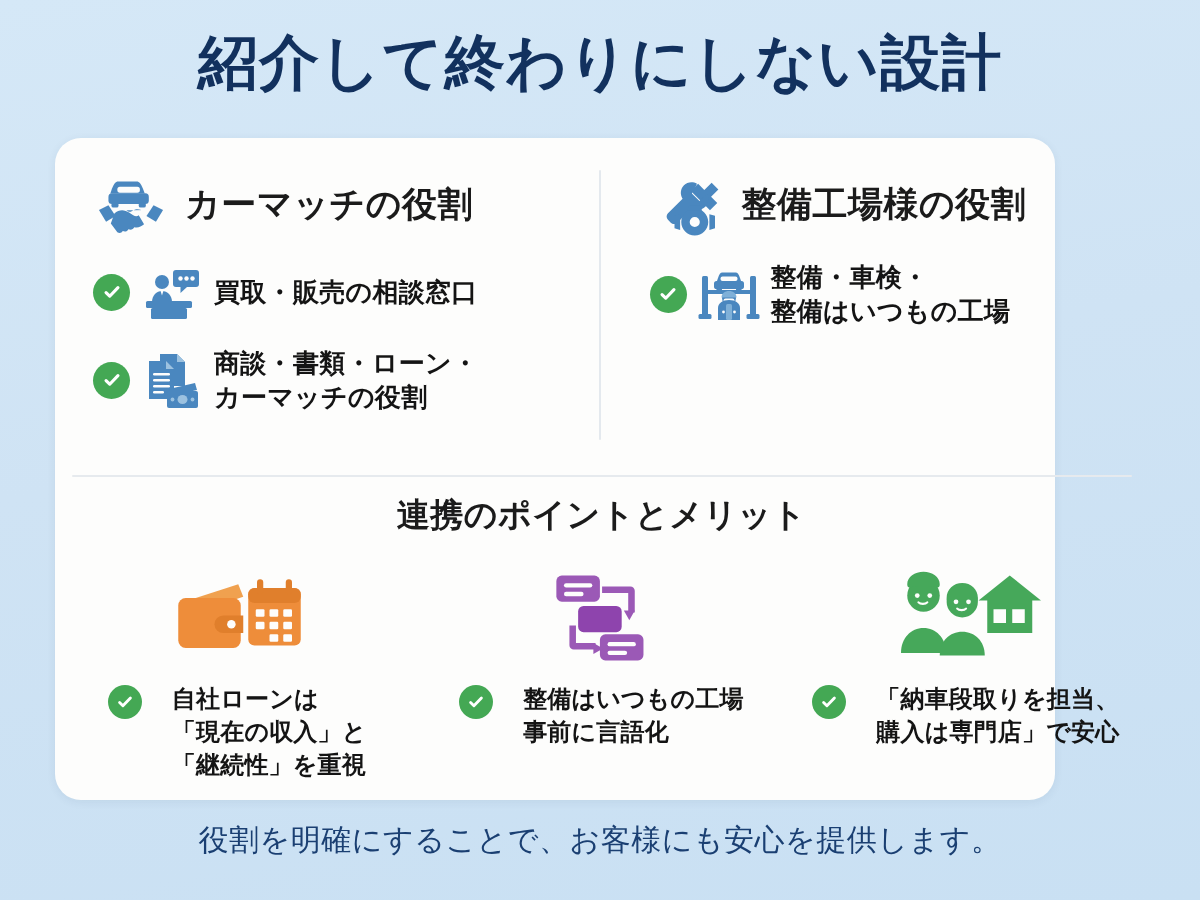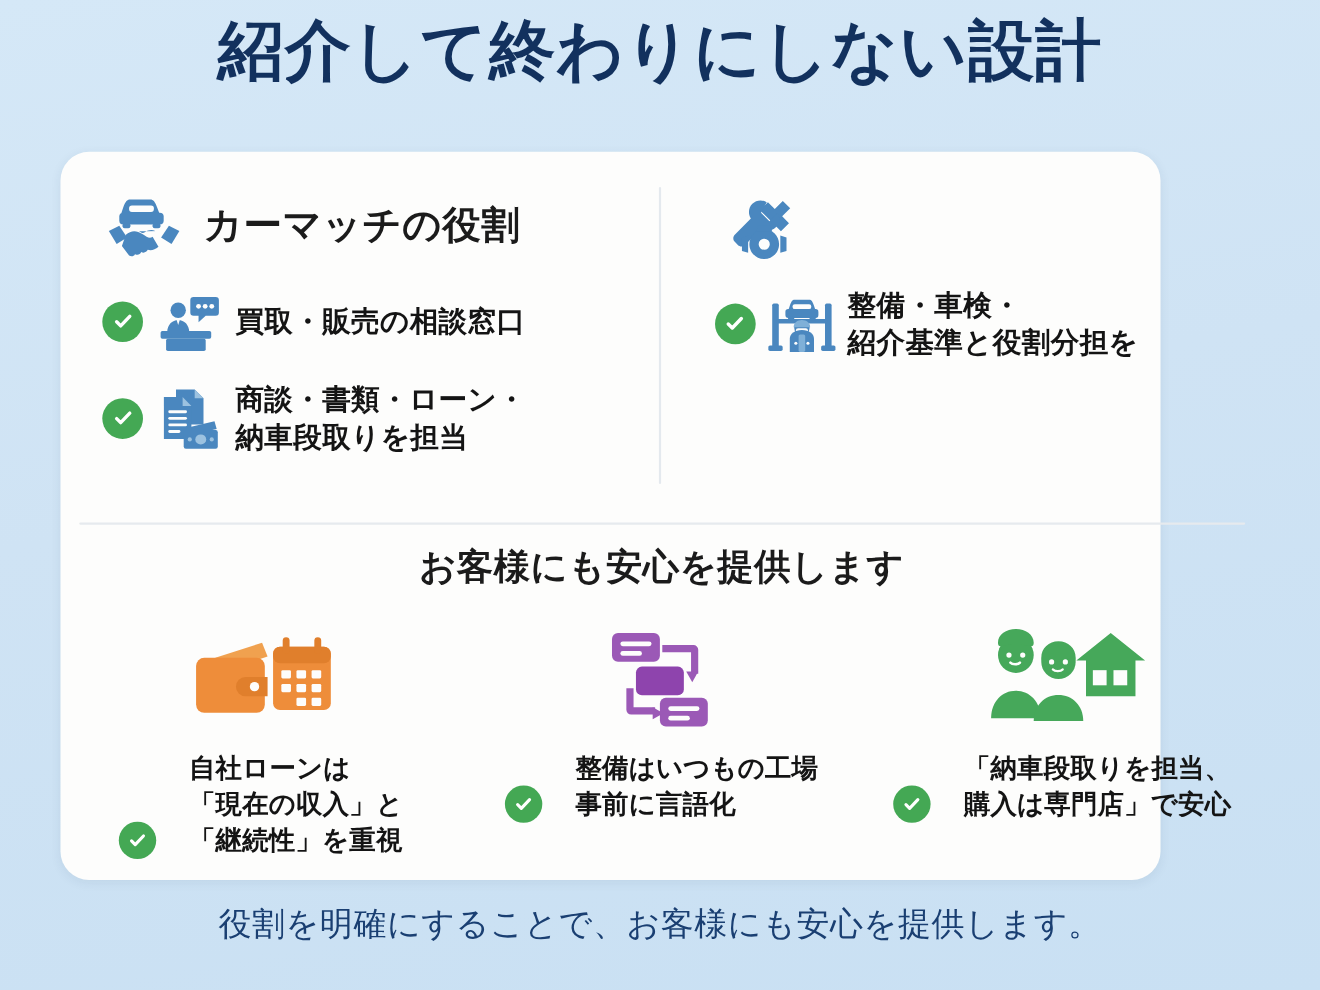--- a/index.html
+++ b/index.html
@@ -18,21 +18,21 @@
   .slide {
     position: relative;
     width: 1200px;
     height: 900px;
     box-sizing: border-box;
   }
 
   
   .title {
     position: absolute;
-    top: 13px;
+    top: 30px;
     left: 0;
     width: 1200px;
     text-align: center;
     font-size: 60px;
     font-weight: 700;
     letter-spacing: 1px;
     color: #12315e;
     line-height: 1.1;
   }
 
@@ -171,21 +171,21 @@
     padding: 0 12px;
   }
   .benefit .art {
     height: 100px;
     display: flex;
     align-items: center;
     justify-content: center;
   }
   .benefit-line {
     display: flex;
-    align-items: flex-end;
+    align-items: flex-start;
     gap: 30px;
     margin-top: 14px;
   }
   .benefit-line .benefit-text {
     font-size: 24px;
     font-weight: 700;
     color: #141414;
     line-height: 1.38;
     letter-spacing: 0.2px;
     white-space: pre-line;
@@ -287,39 +287,40 @@
                   </g>
                   <path d="M29 41l26-6 2 7-26 6z"></path>
                   <rect x="27" y="43" width="31" height="17" rx="2"></rect>
                   <ellipse cx="42.5" cy="51.5" rx="5" ry="4.6" fill="#9cc2e0"></ellipse>
                   <circle cx="32.5" cy="51.5" r="1.9" fill="#9cc2e0"></circle>
                   <circle cx="52.5" cy="51.5" r="1.9" fill="#9cc2e0"></circle>
                 </g>
               </svg>
             </span>
             <span class="bullet-text">商談・書類・ローン・
-納車段取りを担当</span>
+カーマッチの役割</span>
           </li>
 
         </ul>
       </div>
 
       <div class="role-col right">
 
         <div class="role-head">
           <span class="icon-box icon-72">
             <svg viewBox="0 0 64 64" width="72" height="72" aria-hidden="true">
               <g fill="#4a87bf">
                 <path d="M34.5 20.5l6.5-6.5 5.5 5.5 6.5-6.5 6 6-6.5 6.5 5.5 5.5-6.5 6.5-11-11z"></path>
                 <path d="M40 14c-4-2.2-8.6-1.6-11.6 1.4-3.2 3.2-3.6 8-1.2 11.9l-13 13c-1.6 1.6-1.6 4.2 0 5.8l2.5 2.5c1.6 1.6 4.2 1.6 5.8 0l13-13c3.9 2.4 8.7 2 11.9-1.2 3-3 3.6-7.6 1.4-11.6l-6.6 6.6-6.8-6.8z"></path>
                 <path d="M38 36c-6.6 0-12 5.4-12 12s5.4 12 12 12 12-5.4 12-12-5.4-12-12-12zm0 7.5a4.5 4.5 0 110 9 4.5 4.5 0 010-9z"></path>
                 <path d="M33 33h10l1.5 5h-13zM33 58h10l1.5 -5h-13zM25 41v14l-5-1.5v-11zM51 41v14l5-1.5v-11z"></path>
               </g>
             </svg>
           </span>
+          <span class="role-title">整備工場様の役割</span>
         </div>
 
         <ul class="bullet-list">
           <li class="bullet">
             <span class="check">
               <svg viewBox="0 0 24 24" width="22" height="22" aria-hidden="true">
                 <path d="M5.5 12.6l4 4 9-9.4" fill="none" stroke="#ffffff" stroke-width="3.4" stroke-linecap="round" stroke-linejoin="round"></path>
               </svg>
             </span>
             <span class="icon-box icon-62">
@@ -339,29 +340,29 @@
                   <path d="M24.5 35.5c0-4 3.3-6.5 7.5-6.5s7.5 2.5 7.5 6.5z" fill="#7fb0d8"></path>
                   <rect x="26.5" y="36.5" width="11" height="4.5" rx="2" fill="#fdfdfc"></rect>
                   <path d="M21 46c0-4.5 4.5-8 11-8s11 3.5 11 8v12H21z"></path>
                   <rect x="29" y="42" width="6" height="16" rx="1.5" fill="#7fb0d8"></rect>
                   <circle cx="26.5" cy="50" r="1.4" fill="#fdfdfc"></circle>
                   <circle cx="37.5" cy="50" r="1.4" fill="#fdfdfc"></circle>
                 </g>
               </svg>
             </span>
             <span class="bullet-text">整備・車検・
-紹介基準と役割分担を</span>
+整備はいつもの工場</span>
           </li>
         </ul>
       </div>
     </div>
 
     <div class="benefits">
 
-      <div class="benefits-title">お客様にも安心を提供します</div>
+      <div class="benefits-title">連携のポイントとメリット</div>
 
       <div class="benefit-row">
 
         <div class="benefit">
           <div class="art">
             <svg viewBox="0 0 110 80" width="150" height="100" aria-hidden="true">
               <g>
                 <path d="M22 24l34-11 4 10-30 10z" fill="#f0a14f"></path>
                 <rect x="8" y="24" width="50" height="40" rx="6" fill="#ee8d3a"></rect>
                 <path d="M44 38h16v14H44a7 7 0 010-14z" fill="#e07f2c"></path>

